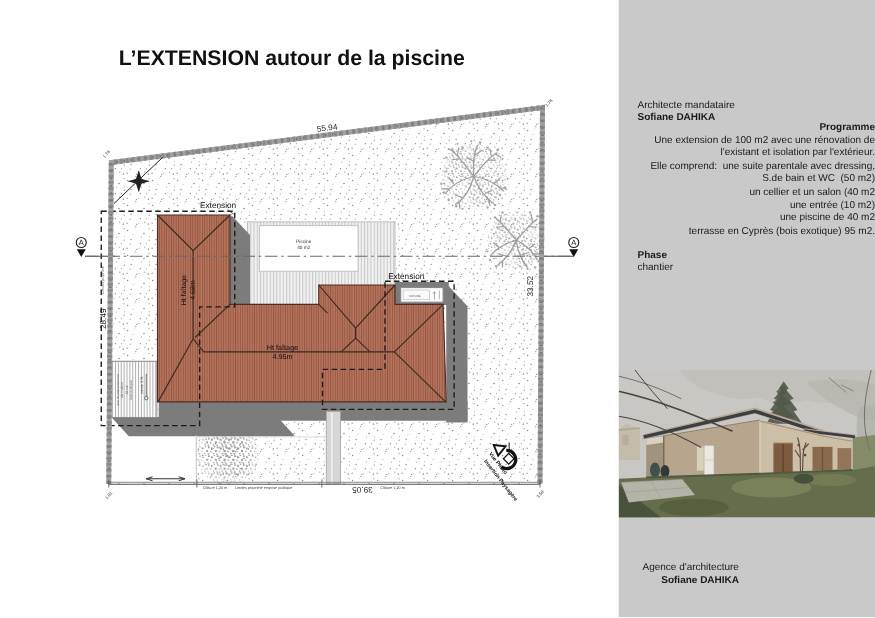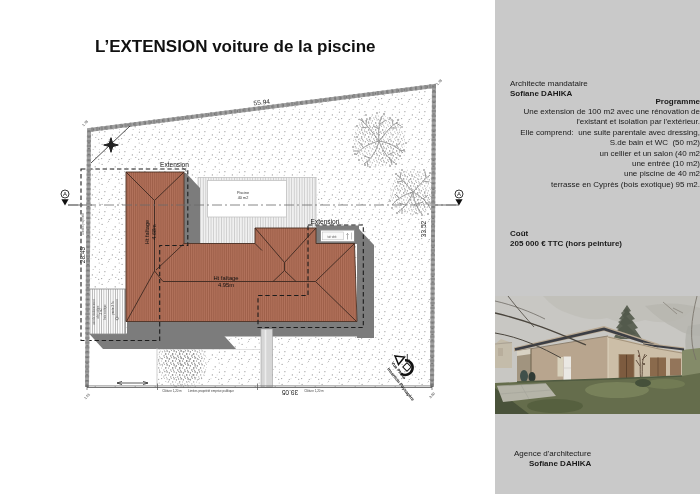--- a/index.html
+++ b/index.html
@@ -7,21 +7,21 @@
         font-family:"Liberation Sans",sans-serif;}
   #sidebar{position:absolute;left:495px;top:0;width:205px;height:494px;background:#c9c9c9;}
   .sb{position:absolute;left:510px;font-size:8px;line-height:10.4px;color:#1a1a1a;width:190px;}
   .b{font-weight:bold;}
   #title{position:absolute;left:95px;top:37px;font-size:17px;font-weight:bold;color:#111;}
 </style>
 </head>
 <body>
 <div id="page">
 
-  <div id="title">L’EXTENSION voiture de la piscine</div>
+  <div id="title">L’EXTENSION autour de la piscine</div>
 
   <svg id="plan" width="700" height="494" viewBox="0 0 700 494" style="position:absolute;left:0;top:0;">
     <defs>
       <pattern id="sp" width="20" height="20" patternUnits="userSpaceOnUse">
         <circle cx="2.1" cy="4.3" r="0.6" fill="#8f8f8f"></circle>
         <circle cx="8.6" cy="1.2" r="0.55" fill="#a2a2a2"></circle>
         <circle cx="15.2" cy="6.8" r="0.65" fill="#8a8a8a"></circle>
         <circle cx="19.2" cy="2.9" r="0.5" fill="#9b9b9b"></circle>
         <circle cx="4.9" cy="11.7" r="0.6" fill="#989898"></circle>
         <circle cx="12.3" cy="14.9" r="0.55" fill="#878787"></circle>
@@ -266,21 +266,21 @@
 
   <div id="sidebar"></div>
   <div class="sb" style="top:79px;">Architecte mandataire<br><span class="b">Sofiane DAHIKA</span></div>
   <div class="sb" style="top:96.5px;text-align:right;"><span class="b">Programme</span><br>
     Une extension de 100 m2 avec une rénovation de l'existant et isolation par l'extérieur.<br>
     Elle comprend:&nbsp; une suite parentale avec dressing, S.de bain et WC&nbsp; (50 m2)<br>
     un cellier et un salon (40 m2<br>
     une entrée (10 m2)<br>
     une piscine de 40 m2<br>
     terrasse en Cyprès (bois exotique) 95 m2.</div>
-  <div class="sb" style="top:228.5px;"><span class="b">Coût</span><br><span class="b">205 000 € TTC (hors peinture)</span></div>
+  <div class="sb" style="top:199px;"><span class="b">Phase</span><br>chantier</div>
 
   <svg width="205" height="118" viewBox="0 0 205 118" style="position:absolute;left:495px;top:296px;">
 
     <rect x="0" y="0" width="205" height="118" fill="#c8c7c3"></rect>
 
     <path d="M48,0 Q60,14 75,18 Q95,26 112,22 Q130,30 150,24 Q175,30 190,20 Q198,12 205,14 L205,0 Z" fill="#bfbeb8" opacity="0.8"></path>
     <path d="M150,10 Q165,25 180,32 Q192,40 205,40 L205,12 Q180,4 150,10Z" fill="#b6b5af" opacity="0.8"></path>
     <path d="M193,30 Q188,45 192,60 L205,62 L205,28Z" fill="#b2b1ab" opacity="0.8"></path>
 
     <polygon points="132,9 136,15 134,16 140,23 137,24 143,32 140,33 147,43 118,43 124,33 121,32 127,24 124,23 130,16 128,15" fill="#5d6355"></polygon>

